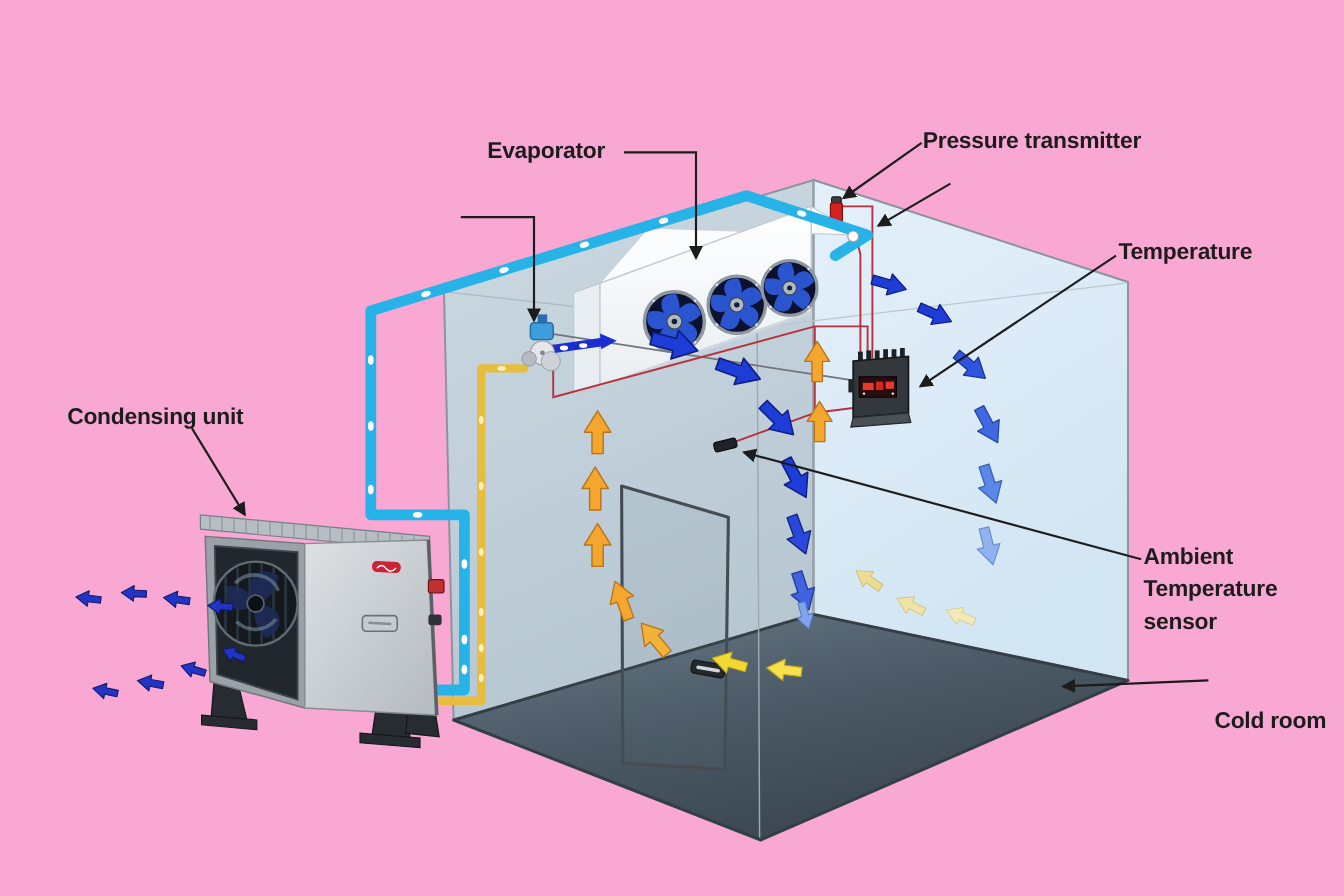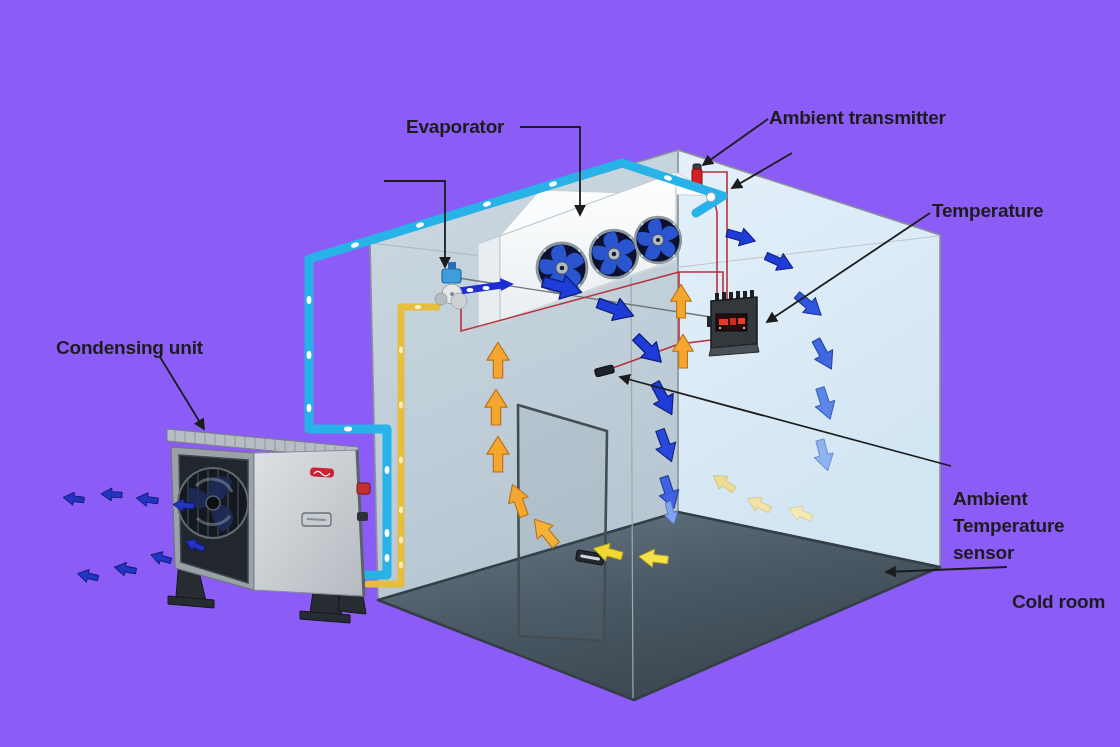--- a/index.html
+++ b/index.html
@@ -1,17 +1,17 @@
 <!DOCTYPE html>
 <html><head>
 <meta charset="utf-8">
 <style>
   html,body{margin:0;padding:0;background:#ffffff;}
   .stage{
-    position:relative;width:1120px;height:747px;background:#8b5cf6;overflow:hidden;
+    position:relative;width:1120px;height:747px;background:#f9a8d4;overflow:hidden;
     font-family:"Liberation Sans", sans-serif;
   }
   .stage svg{position:absolute;left:0;top:0;}
   .lbl{
     position:absolute;font-size:19px;font-weight:600;color:#1c1c1c;
     line-height:1.42;letter-spacing:-0.2px;white-space:nowrap;
   }
   .lbl.wrap{white-space:normal;}
 </style>
 </head>
@@ -307,19 +307,19 @@
     <path d="M768,119 L703,165" marker-end="url(#ah)"></path>
     <path d="M792,153 L732,188" marker-end="url(#ah)"></path>
     <path d="M930,213 L767,322" marker-end="url(#ah)"></path>
     <path d="M951,466 L620,377" marker-end="url(#ah)"></path>
     <path d="M1007,567 L886,572" marker-end="url(#ah)"></path>
     <path d="M160,357 L204,429" marker-end="url(#ah)"></path>
   </g>
 </svg>
 
 <div class="lbl" style="left:406px;top:114px;">Evaporator</div>
-<div class="lbl" style="left:769px;top:105px;">Ambient transmitter</div>
+<div class="lbl" style="left:769px;top:105px;">Pressure transmitter</div>
 <div class="lbl" style="left:932px;top:198px;">Temperature</div>
-<div class="lbl wrap" style="left:953px;top:452px;width:128px;margin-top:34px;">Ambient Temperature sensor</div>
+<div class="lbl wrap" style="left:953px;top:452px;width:128px;">Ambient Temperature sensor</div>
 <div class="lbl" style="left:1012px;top:552px;margin-top:37px;">Cold room</div>
 <div class="lbl" style="left:8px;top:335px;margin-left:48px;">Condensing unit</div>
 
 </div>
 
 </body></html>

